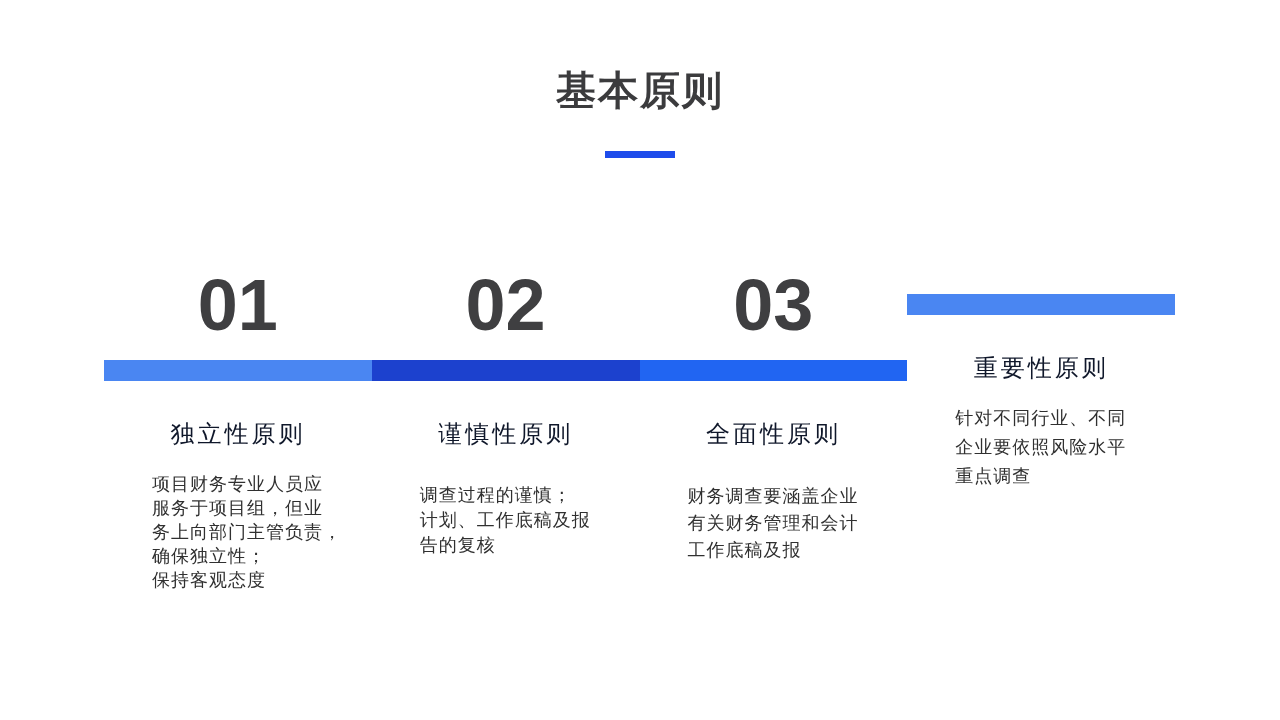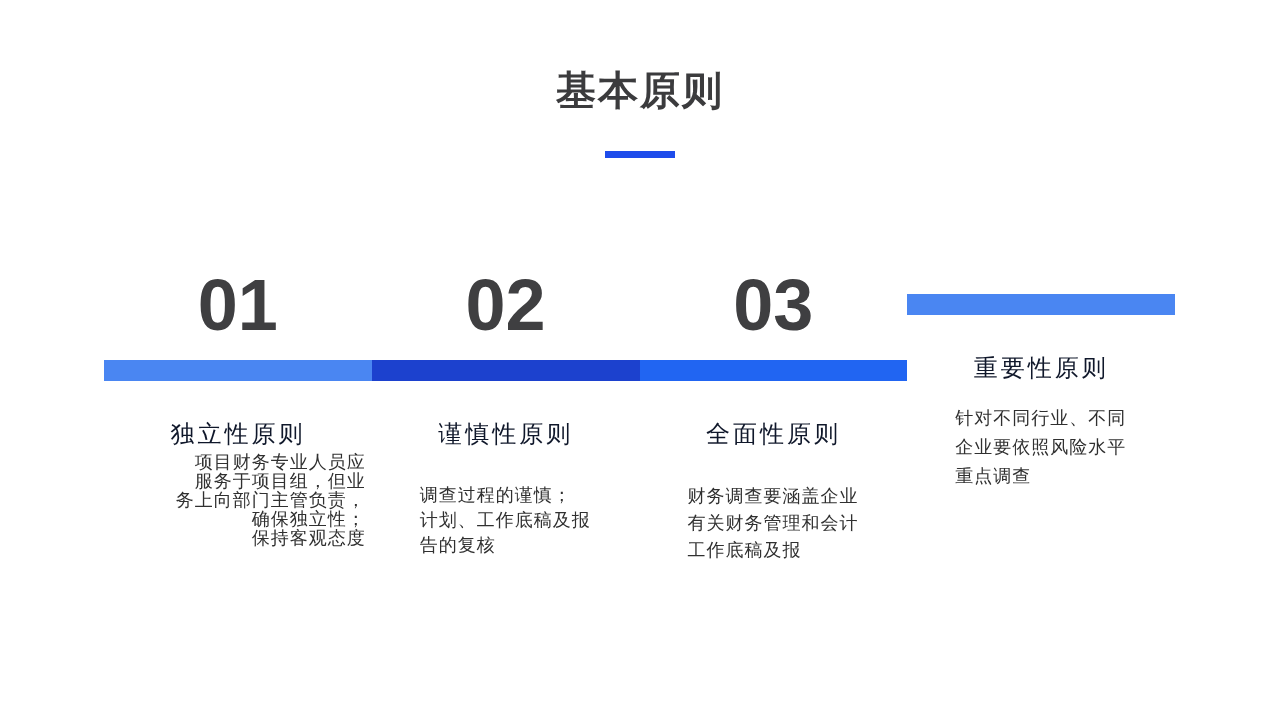--- a/index.html
+++ b/index.html
@@ -64,21 +64,21 @@
     text-align: left;
     margin: 12px 6px 0 48px;
     font-size: 18px;
     line-height: 24px;
     letter-spacing: 1px;
     color: #303030;
     white-space: pre-line;
     font-family: "Liberation Serif", "DejaVu Serif", serif;
   }
   
-  .column:nth-child(1) .body-text { margin-top: 5px; line-height: 19px; text-align: right; }
+  .column:nth-child(1) .body-text { margin-top: 24px; line-height: 24px; }
   .column:nth-child(2) .body-text { margin-top: 35px; line-height: 25px; }
   .column:nth-child(3) .body-text { margin-top: 35px; line-height: 27px; }
   .column:nth-child(4) .body-text { margin-top: 22px; line-height: 29px; }
 </style>
 </head>
 <body>
 
 <div class="slide">
 
   <h1 class="title">基本原则</h1>

